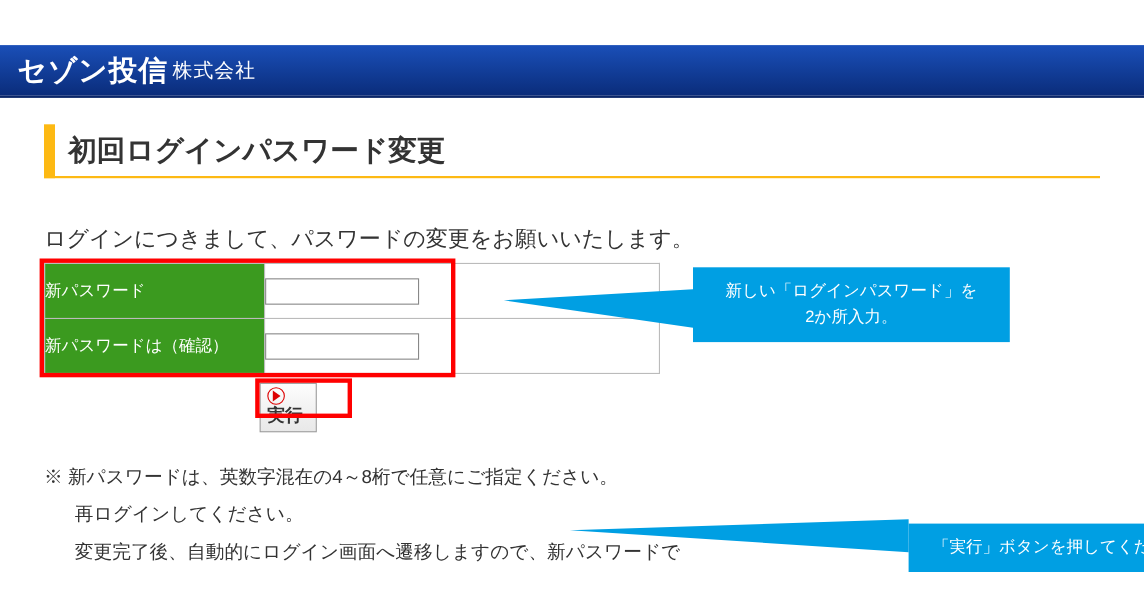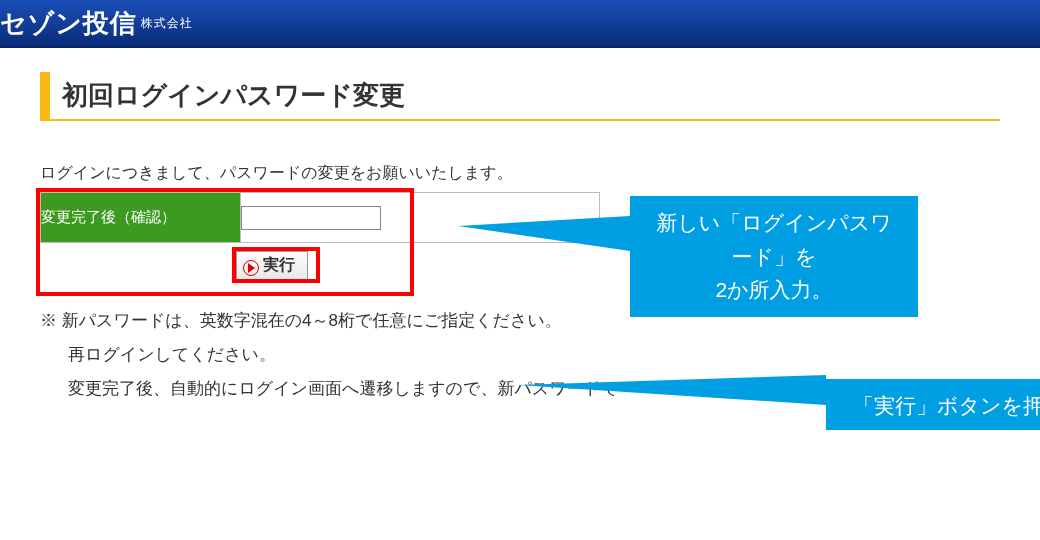--- a/index.html
+++ b/index.html
@@ -9,50 +9,52 @@
       color: #333;
       background: #fff;
       width: 1040px;
     }
     .header-bar {
       background: linear-gradient(to bottom, #1a4fb8 0%, #0a2c7a 100%);
       height: 48px;
       border-bottom: 2px solid #0a2668;
       display: flex;
       align-items: center;
+      padding-left: 16px;
+      margin-top: 41px;
     }
     .logo-text {
       color: #fff;
       font-size: 26px;
       font-weight: bold;
       letter-spacing: 1px;
     }
     .logo-suffix {
       color: #fff;
-      font-size: 12px;
+      font-size: 18px;
       margin-left: 4px;
       letter-spacing: 1px;
     }
     .content {
       padding: 24px 40px;
       position: relative;
     }
     .page-title-wrap {
       border-left: 10px solid #fdb913;
       border-bottom: 2px solid #fdb913;
       padding: 6px 12px;
       margin-bottom: 42px;
     }
     .page-title {
       font-size: 26px;
       font-weight: bold;
       color: #333;
     }
     .intro-text {
-      font-size: 16px;
+      font-size: 20px;
       margin-bottom: 8px;
     }
     .form-wrap {
       position: relative;
     }
     .form-table {
       border-collapse: collapse;
       width: 560px;
     }
     .form-table td {
@@ -90,29 +92,30 @@
       border: 4px solid #ff0000;
       pointer-events: none;
     }
     .button-row {
       margin-top: 8px;
       margin-left: 196px;
       position: relative;
     }
     .ui-btn {
       display: inline-flex;
-      align-items: flex-end;
+      align-items: flex-start;
       background: linear-gradient(to bottom, #fdfdfd 0%, #e8e8e8 100%);
       border: 1px solid #999;
       padding: 3px 12px 3px 6px;
       font-size: 16px;
       font-weight: bold;
       color: #333;
       cursor: pointer;
       margin-right: 0;
+      flex-direction: column;
     }
     .btn-icon {
       width: 16px;
       height: 16px;
       margin-right: 4px;
       display: inline-block;
       position: relative;
     }
     .btn-icon::before {
       content: "";
@@ -138,21 +141,21 @@
       top: -4px;
       width: 88px;
       height: 36px;
       border: 4px solid #ff0000;
       pointer-events: none;
     }
     .callout {
       position: absolute;
       background: #009fe3;
       color: #fff;
-      font-size: 21px;
+      font-size: 15px;
       text-align: center;
       padding: 10px 20px;
       line-height: 1.6;
     }
     .callout1 {
       left: 590px;
       top: 4px;
       width: 288px;
     }
     .callout1-triangle {
@@ -201,22 +204,28 @@
     <h1 class="page-title">初回ログインパスワード変更</h1>
   </div>
 
   <p class="intro-text">ログインにつきまして、パスワードの変更をお願いいたします。</p>
 
   <div class="form-wrap">
     <div class="callout1-triangle"></div>
 
     <table class="form-table">
       <tbody>
+          <tr>
+        <td class="label-cell">新パスワード</td>
+        <td class="input-cell">
+          <input type="password" class="pw-input" style="">
+        </td>
+      </tr>
       <tr>
-        <td class="label-cell">変更完了後（確認）</td>
+        <td class="label-cell">新パスワードは（確認）</td>
         <td class="input-cell">
           <input type="password" class="pw-input" style="">
         </td>
       </tr>
     </tbody>
       </table>
 
     <div class="red-box"></div>
 
     <div class="callout callout1">

